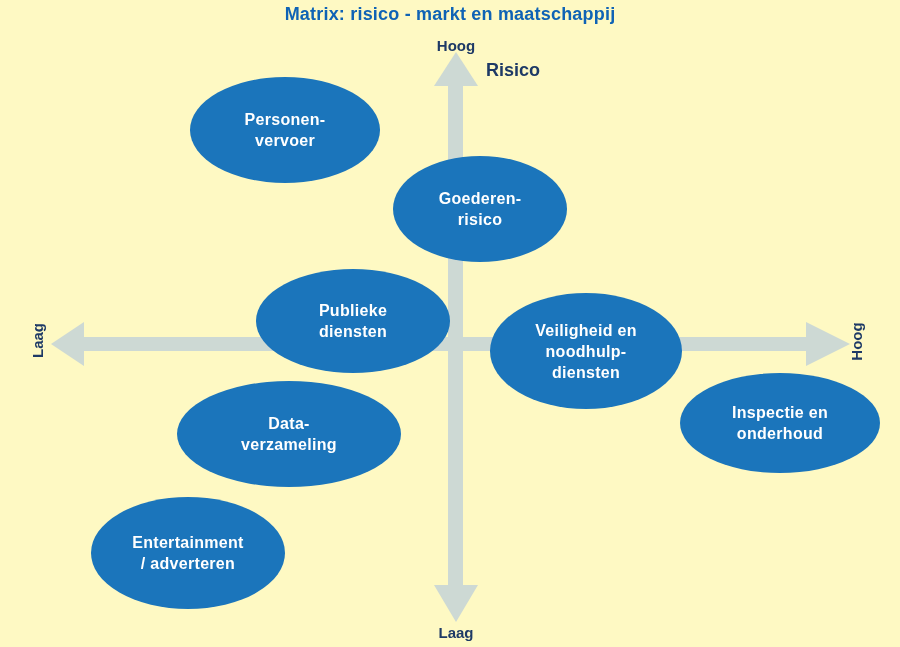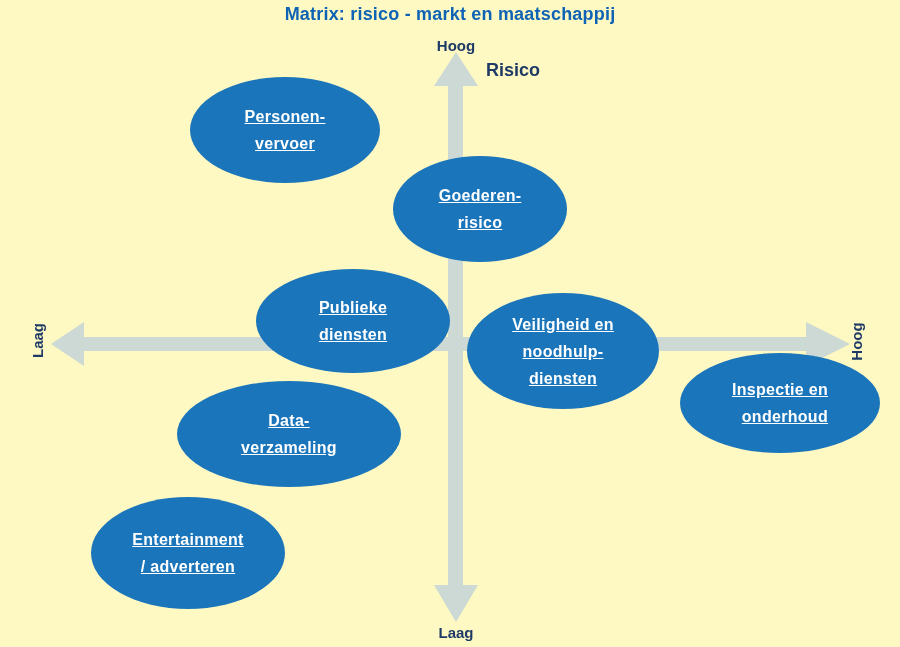--- a/index.html
+++ b/index.html
@@ -96,30 +96,29 @@
     position: absolute;
     background: var(--bubble-blue);
     border-radius: 50%;
     display: flex;
     align-items: center;
     justify-content: center;
     text-align: center;
     color: #ffffff;
     font-weight: bold;
     font-size: 16px;
-    line-height: 27px;
+    line-height: 21px;
     white-space: pre-line;
     letter-spacing: 0.3px;
-    text-decoration: underline;
   }
   .b-personen      { left: 190px; top:  77px; width: 190px; height: 106px; }
   .b-goederen      { left: 393px; top: 156px; width: 174px; height: 106px; }
   .b-publieke      { left: 256px; top: 269px; width: 194px; height: 104px; }
-  .b-veiligheid    { left: 467px; top: 293px; width: 192px; height: 116px; }
-  .b-inspectie     { left: 680px; top: 353px; width: 200px; height: 100px; text-align: right; }
+  .b-veiligheid    { left: 490px; top: 293px; width: 192px; height: 116px; }
+  .b-inspectie     { left: 680px; top: 373px; width: 200px; height: 100px; }
   .b-data          { left: 177px; top: 381px; width: 224px; height: 106px; }
   .b-entertainment { left:  91px; top: 497px; width: 194px; height: 112px; }
   .b-landbouw      { left: 513px; top: 502px; width: 222px; height: 110px; }
 </style>
 </head>
 <body>
 
 <div class="canvas">
 
   <div class="page-title">Matrix: risico - markt en maatschappij</div>

